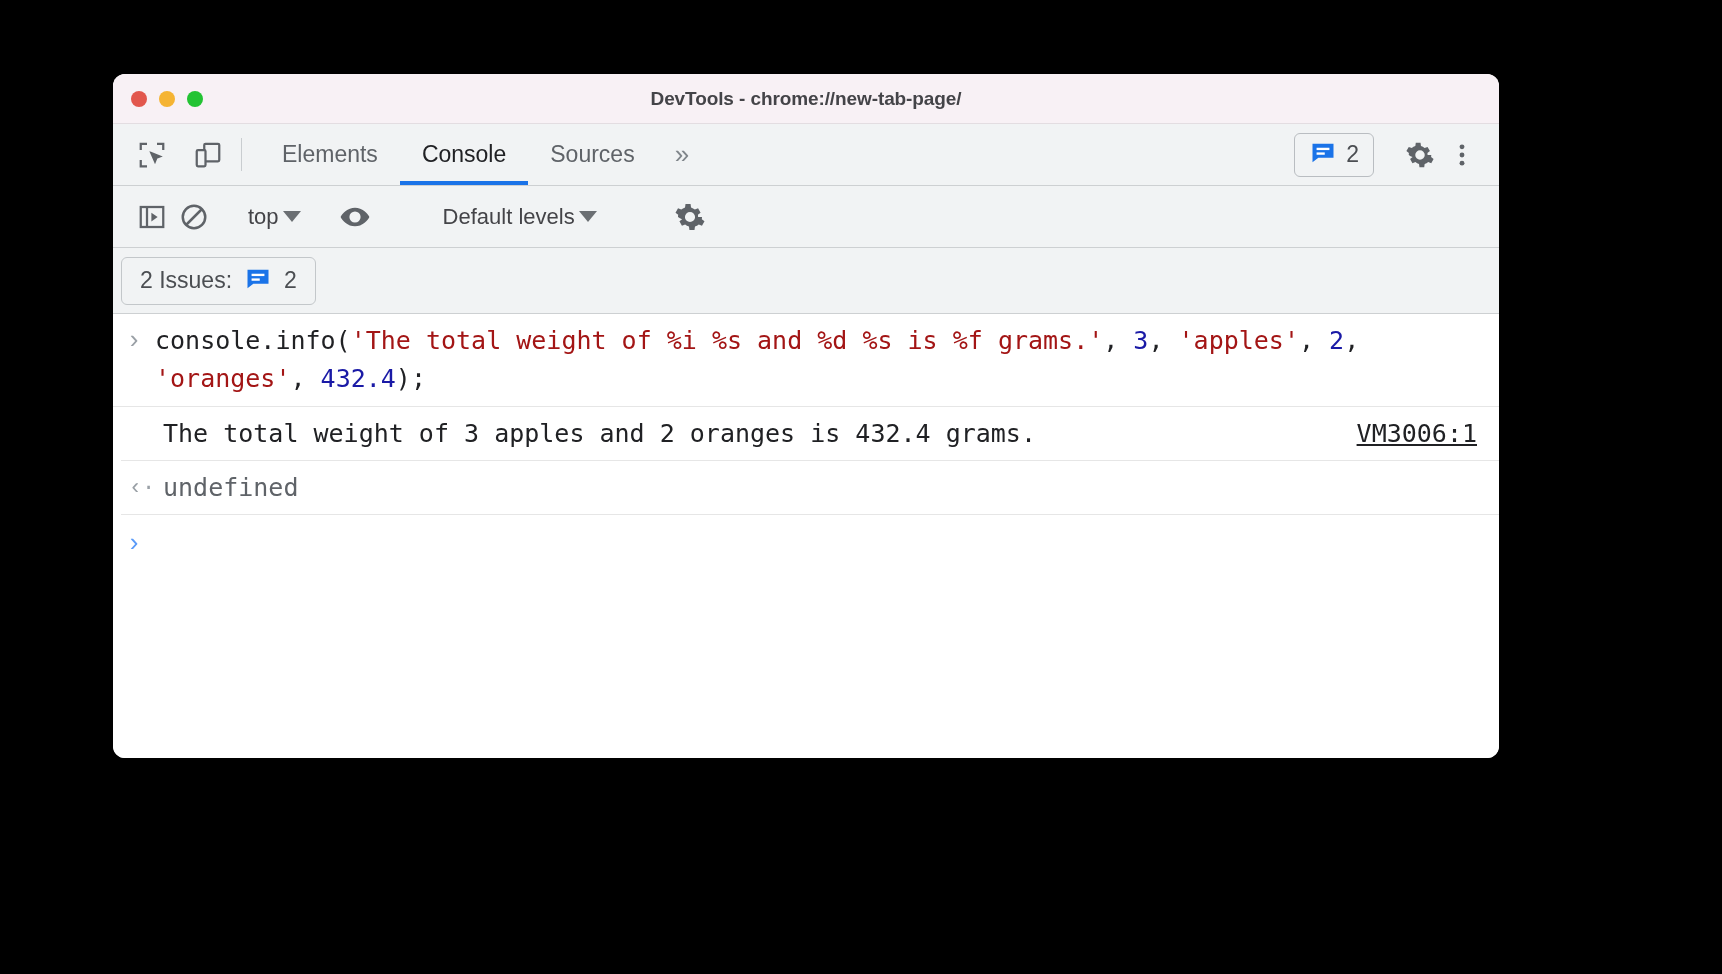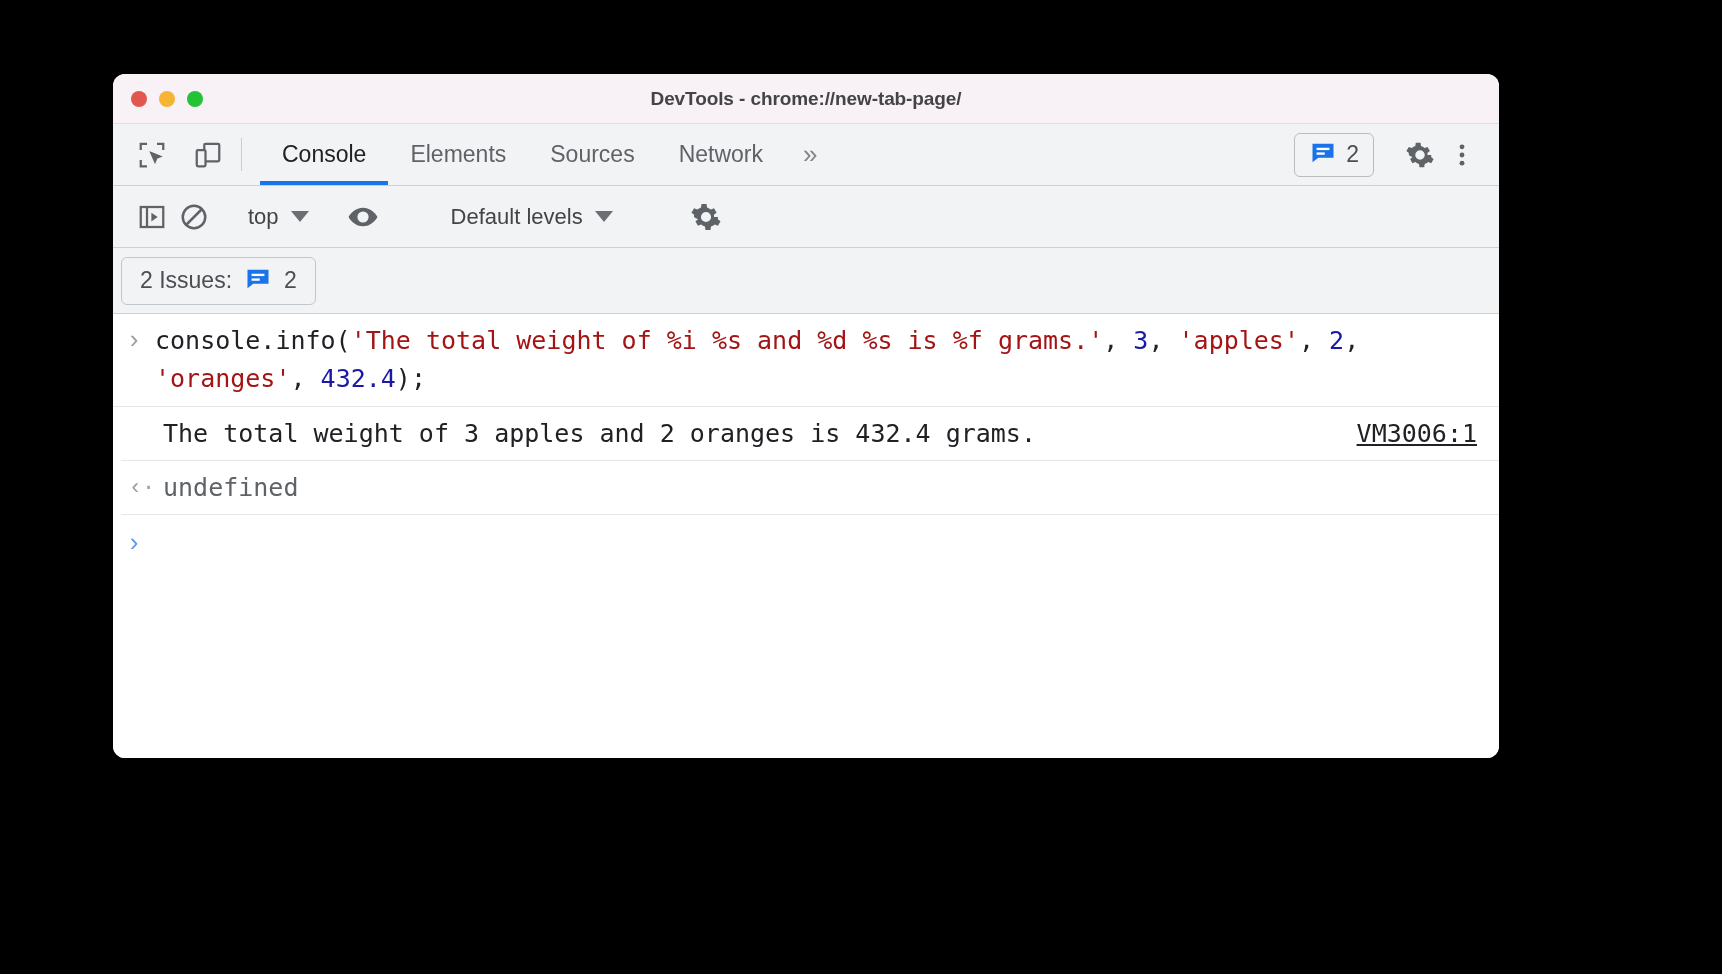--- a/index.html
+++ b/index.html
@@ -163,21 +163,21 @@
     font-size: 21px;
     color: #5f6368;
     padding: 0 12px;
     font-family: "Liberation Sans", sans-serif;
     outline: none;
   }
   #filter-input::placeholder { color: #5f6368; opacity: 1; }
   .ctx-select, .levels-select {
     display: flex;
     align-items: center;
-    gap: 12px;
+    gap: 4px;
     font-size: 22px;
     color: #444448;
     padding: 0 8px;
     white-space: nowrap;
   }
   .caret {
     display: inline-block;
     width: 0; height: 0;
     border-left: 9px solid transparent;
     border-right: 9px solid transparent;
@@ -321,31 +321,28 @@
       </span>
       <span class="icon-btn">
         <svg width="30" height="30" viewBox="0 0 24 24" fill="none" stroke="#5f6368" stroke-width="1.8">
           <rect x="9" y="3" width="12" height="14" rx="1"></rect>
           <rect x="3" y="8" width="7" height="13" rx="1" fill="#f1f3f4"></rect>
         </svg>
       </span>
     </div>
     <div class="vsep"></div>
     <div class="tabs">
+      <div class="tab">
+          <span>Elements</span>
+        </div>
       <div class="tab active">
           <span>Console</span>
         </div>
       <div class="tab">
-          <span>Elements</span>
-        </div>
-      <div class="tab">
           <span>Sources</span>
-        </div>
-      <div class="tab">
-          <span>Network</span>
         </div>
       <div class="tab-more">
           <span>»</span>
         </div>
     </div>
     <div class="tb-right">
       <div class="issues-chip">
         <span>
           <svg width="28" height="28" viewBox="0 0 24 24">
             <path d="M3 4h18v12H8l-5 4z" fill="#1a73e8"></path>

